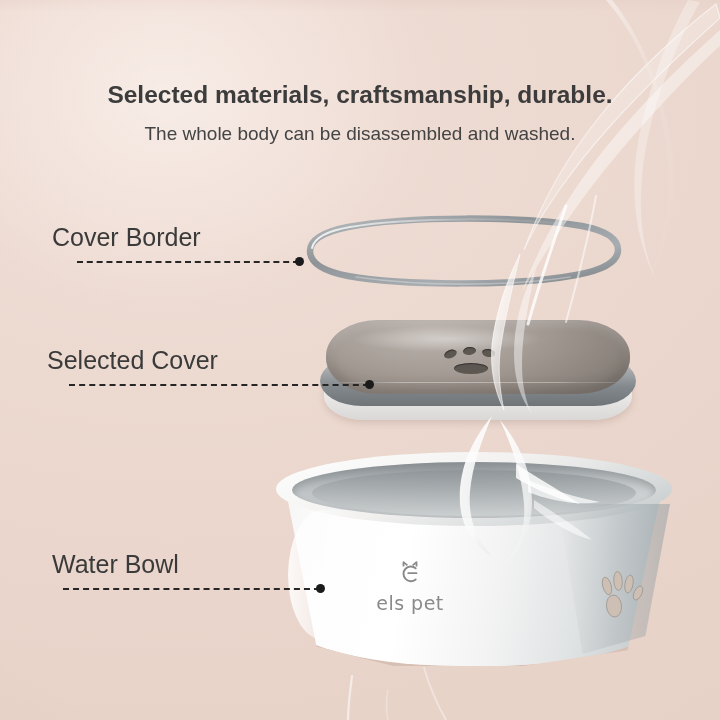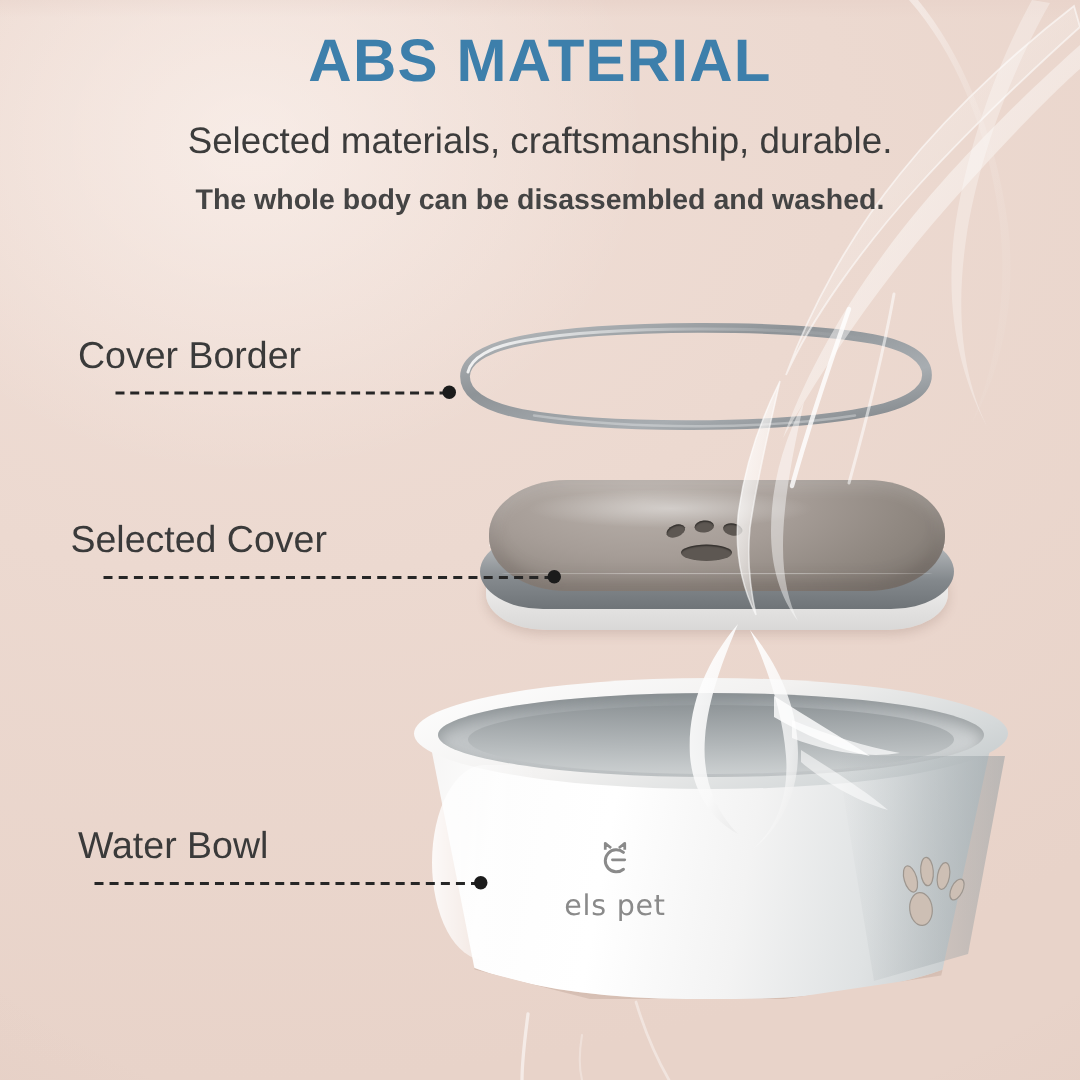--- a/index.html
+++ b/index.html
@@ -52,30 +52,30 @@
     font-weight: 700;
     letter-spacing: 0.8px;
     color: #3d7fab;
     line-height: 1;
   }
   .subtitle-1 {
     position: absolute;
     left: 0; right: 0; top: 82px;
     text-align: center;
     font-size: 24.5px;
-    font-weight: 400;
+    font-weight: 700;
     color: #3c3c3c;
     line-height: 1.1;
   }
   .subtitle-2 {
     position: absolute;
     left: 0; right: 0; top: 124px;
     text-align: center;
     font-size: 19px;
-    font-weight: 700;
+    font-weight: 400;
     color: #444444;
     line-height: 1.1;
   }
 
   
   .callout { position: absolute; }
   .callout-text {
     position: absolute;
     left: 0; top: 0;
     white-space: nowrap;
@@ -367,21 +367,20 @@
         <path d="M 352,676 C 350,692 348,706 348,720" fill="none" stroke="rgba(255,255,255,0.55)" stroke-width="2.2" stroke-linecap="round"></path>
         <path d="M 424,668 C 430,688 438,706 446,720" fill="none" stroke="rgba(255,255,255,0.40)" stroke-width="1.8" stroke-linecap="round"></path>
         <path d="M 388,690 C 386,702 386,712 388,720" fill="none" stroke="rgba(255,255,255,0.30)" stroke-width="1.4" stroke-linecap="round"></path>
       </svg>
     </div>
 
   </div>
 
   <div class="bg-vignette"></div>
 
-  <div class="title">ABS MATERIAL</div>
 
   <div class="subtitle-1">Selected materials, craftsmanship, durable.</div>
 
   <div class="subtitle-2">The whole body can be disassembled and washed.</div>
 
   <div class="callout" id="cal-border">
     <div class="callout-text">Cover Border</div>
     <div class="callout-line"></div>
     <div class="callout-dot"></div>
   </div>

